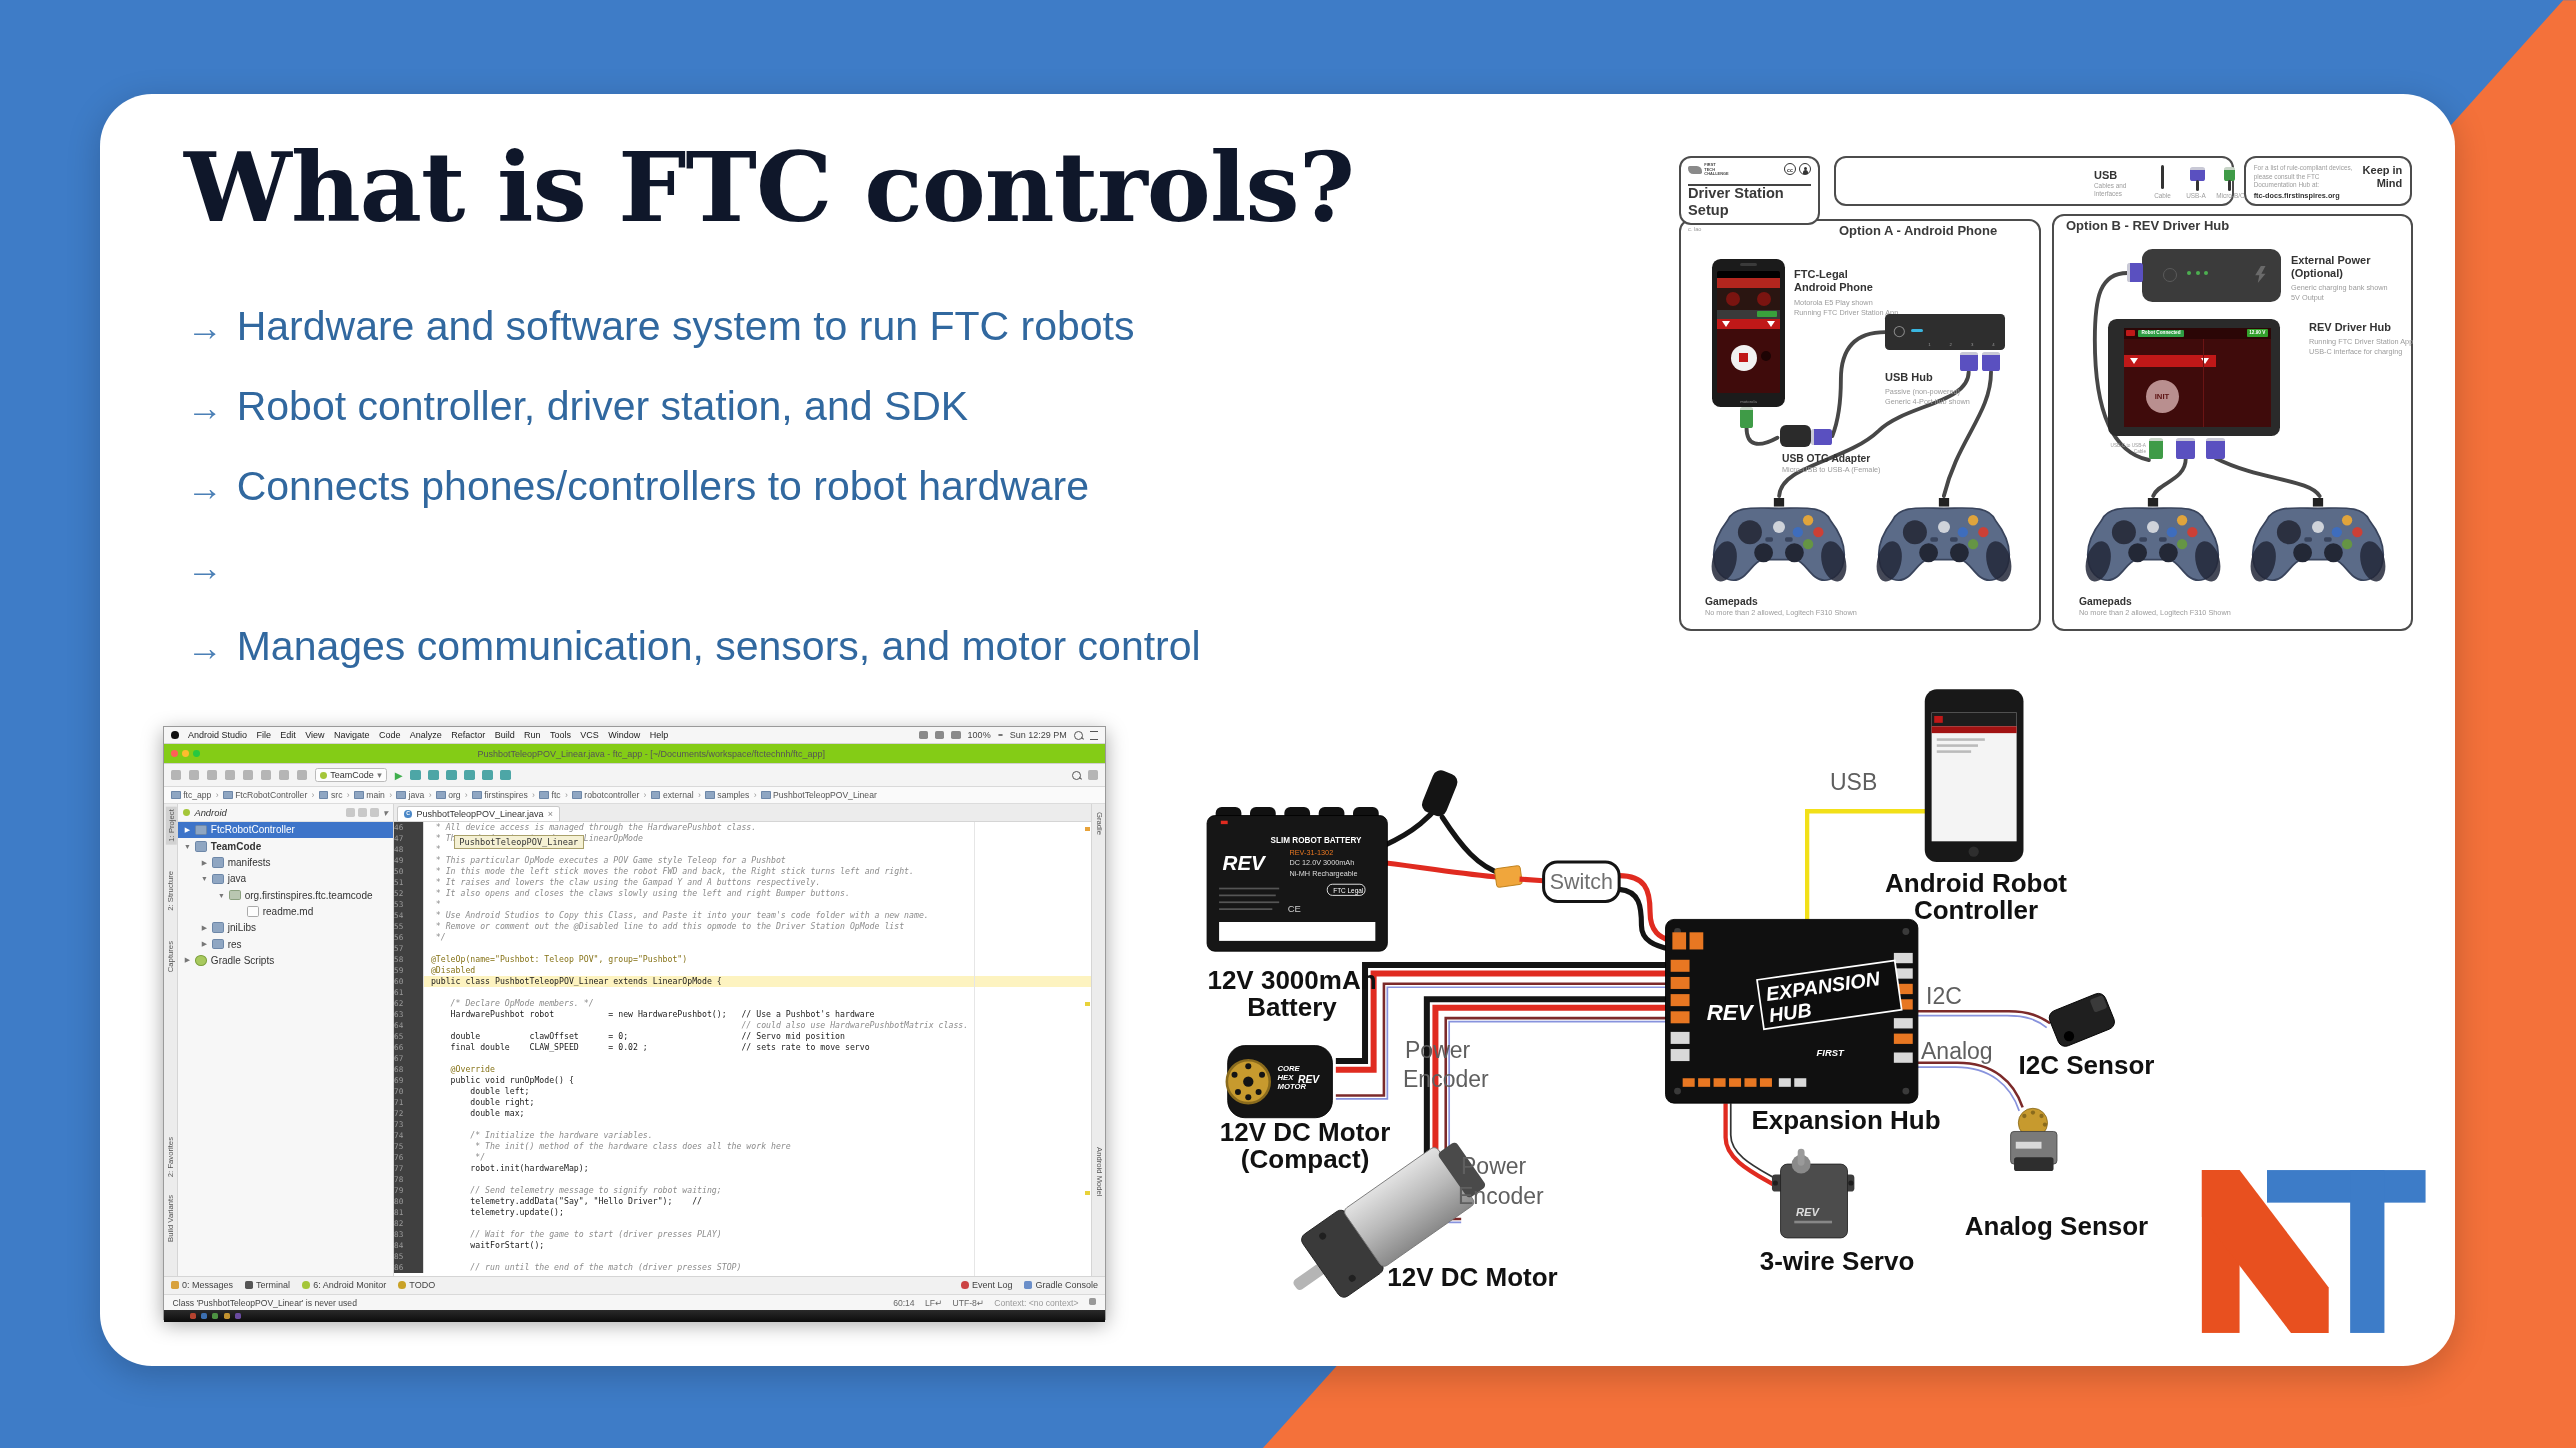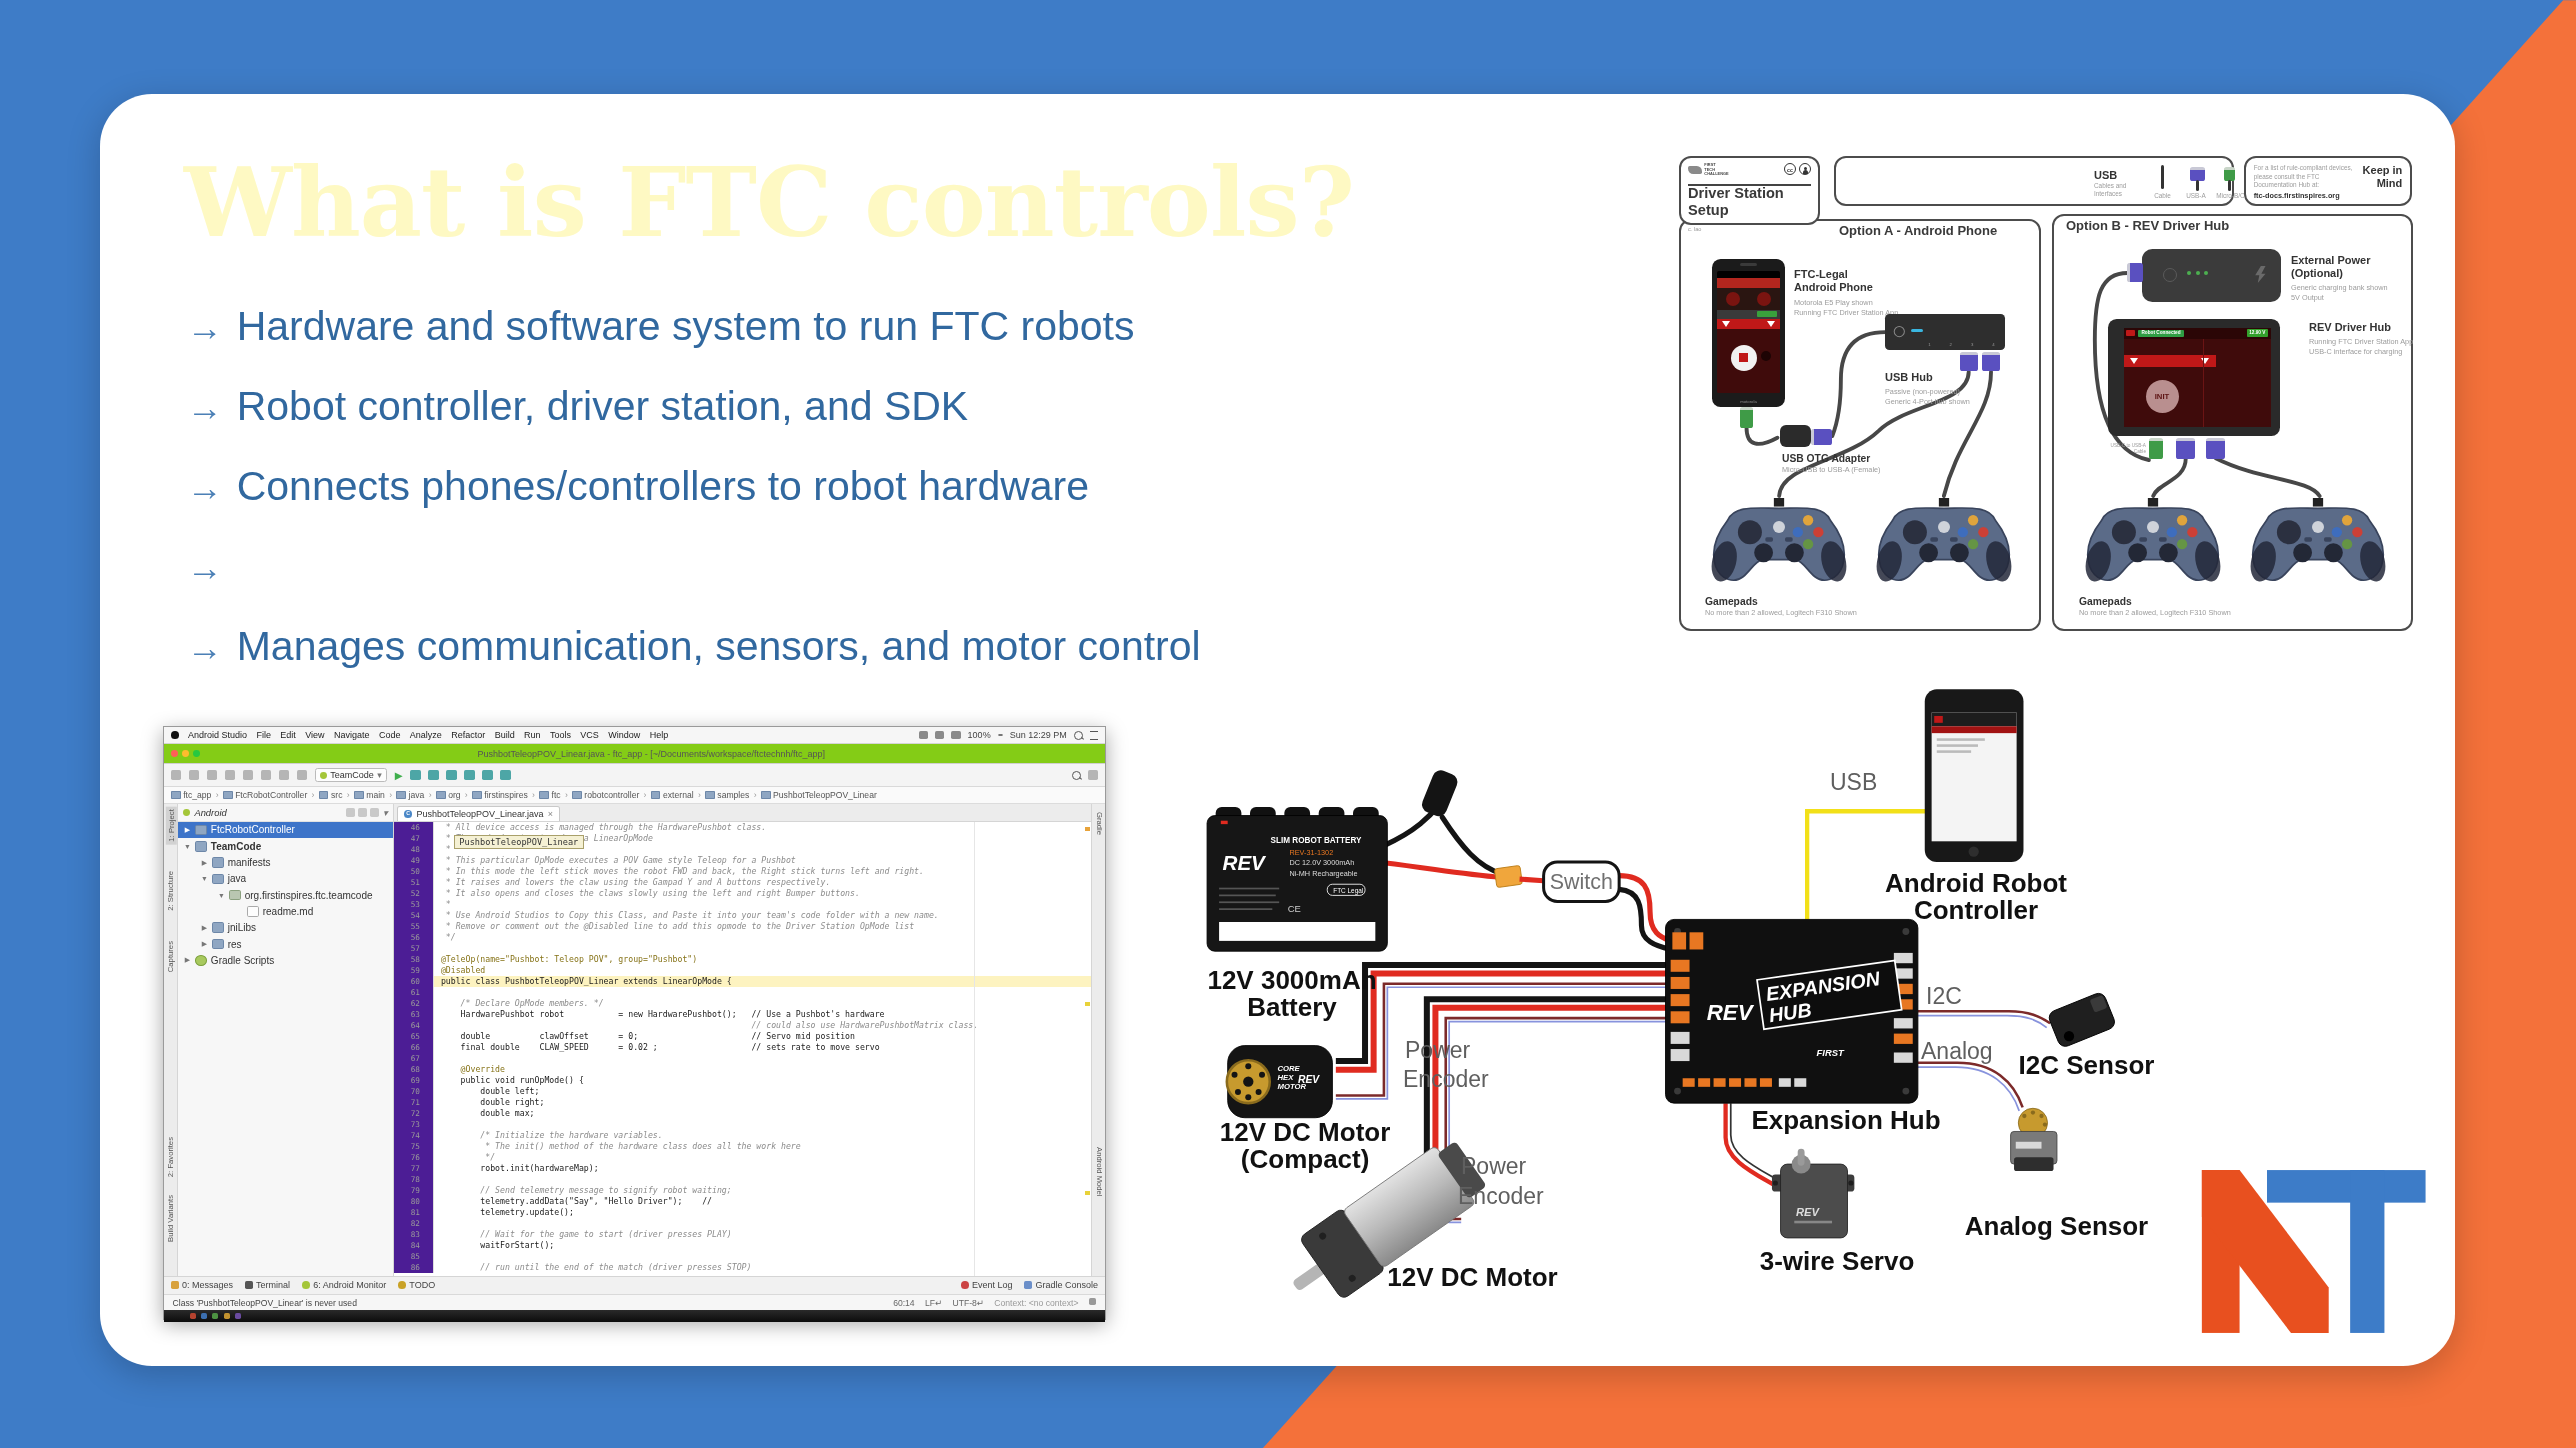--- a/index.html
+++ b/index.html
@@ -3,22 +3,22 @@
 <meta charset="utf-8">
 <style>
   html,body{margin:0;padding:0;background:#3e7cc7;}
   .stage{position:relative;width:2576px;height:1449px;background:#3e7cc7;overflow:hidden;
          font-family:"Liberation Sans",sans-serif;}
   .abs{position:absolute;}
   .bgsvg{position:absolute;left:0;top:0;}
   .card{position:absolute;left:100px;top:94px;width:2355px;height:1272px;background:#fff;
         border-radius:52px;box-shadow:0 8.6px 34px rgba(0,0,0,.20);}
   
-  .title{position:absolute;left:184px;top:153px;font:700 96px/1.05 "DejaVu Serif",serif;
-         color:#fef9c3;letter-spacing:-0.9px;margin:0;}
+  .title{position:absolute;left:184px;top:138px;font:700 96px/1.05 "DejaVu Serif",serif;
+         color:#0f172a;letter-spacing:-0.9px;margin:0;}
   .bullets{position:absolute;left:187px;top:306px;}
   .bullet{display:flex;align-items:center;font:41px/1 "Liberation Sans",sans-serif;
           color:#31689f;margin-bottom:39px;}
   .arrow::before{content:"→";font-weight:400;color:#4c80b6;margin-right:13.7px;font-size:36px;}
   
   .ds{position:absolute;left:1674px;top:146px;width:743px;height:489px;}
   .p{position:absolute;background:#fff;border:2.1px solid #4c4c4c;border-radius:12px;box-sizing:border-box;}
   .ds-head{font:700 13px/1.1 "Liberation Sans",sans-serif;color:#3a3a3a;}
   .ds-title{font:700 14.6px/1.15 "Liberation Sans",sans-serif;color:#3a3a3a;}
   .ds-name{font:700 11px/1.2 "Liberation Sans",sans-serif;color:#333;}
@@ -86,21 +86,21 @@
   .fold.file{background:#fdfdfd;border-color:#aaa;}
   .fold.grad{background:#a8c95e;border-radius:50%;border-color:#7ba03c;}
   .edi{flex:1;display:flex;flex-direction:column;background:#fff;position:relative;min-width:0;}
   .tabbar{height:17px;background:#ececec;border-bottom:0.9px solid #d5d5d5;display:flex;align-items:flex-end;padding-left:3.4px;}
   .tab{background:#fff;border:0.9px solid #c9c9c9;border-bottom:none;border-radius:2.6px 2.6px 0 0;padding:1.7px 6px;
        font-size:9px;color:#333;display:flex;align-items:center;gap:4.3px;}
   .cico{width:7.7px;height:7.7px;border-radius:50%;background:#4a87c7;color:#fff;font:700 5.2px/7.7px "Liberation Sans",sans-serif;text-align:center;display:inline-block;}
   .x::before{content:"×";color:#888;}
   .code{flex:1;overflow:hidden;position:relative;font-family:"DejaVu Sans Mono",monospace;}
   .cl{display:flex;height:11px;white-space:pre;font-size:8.2px;line-height:11px;}
-  .ln{width:26px;min-width:26px;text-align:right;padding-right:13px;color:#9a9a9a;background:#4c1d95;border-right:0.9px solid #ddd;font-size:7.7px;}
+  .ln{width:26px;min-width:26px;padding-right:3px;color:#9a9a9a;background:#404040;border-right:0.9px solid #ddd;font-size:7.7px;}
   .ct{padding-left:6.9px;color:#1a1a1a;}
   .cl.cm .ct{color:#8c8c8c;font-style:italic;}
   .cl.an .ct{color:#867318;}
   .cl.hl{background:#fdf3c0;}
   .guide{position:absolute;top:0;bottom:0;width:0.9px;background:#e6e6e6;left:580px;}
   .tooltip{position:absolute;left:60px;top:13.7px;background:#f5f1d4;border:0.9px solid #a9a06a;
            font:8.6px/12px "DejaVu Sans Mono",monospace;color:#333;padding:0 4.3px;z-index:5;}
   .stripe-mark{position:absolute;right:0.9px;width:5.2px;height:4.3px;}
   .as-bottombar{height:17px;background:#f1f1f1;border-top:0.9px solid #d5d5d5;display:flex;align-items:center;
                 padding:0 6.9px;font-size:9px;color:#444;gap:12px;}

